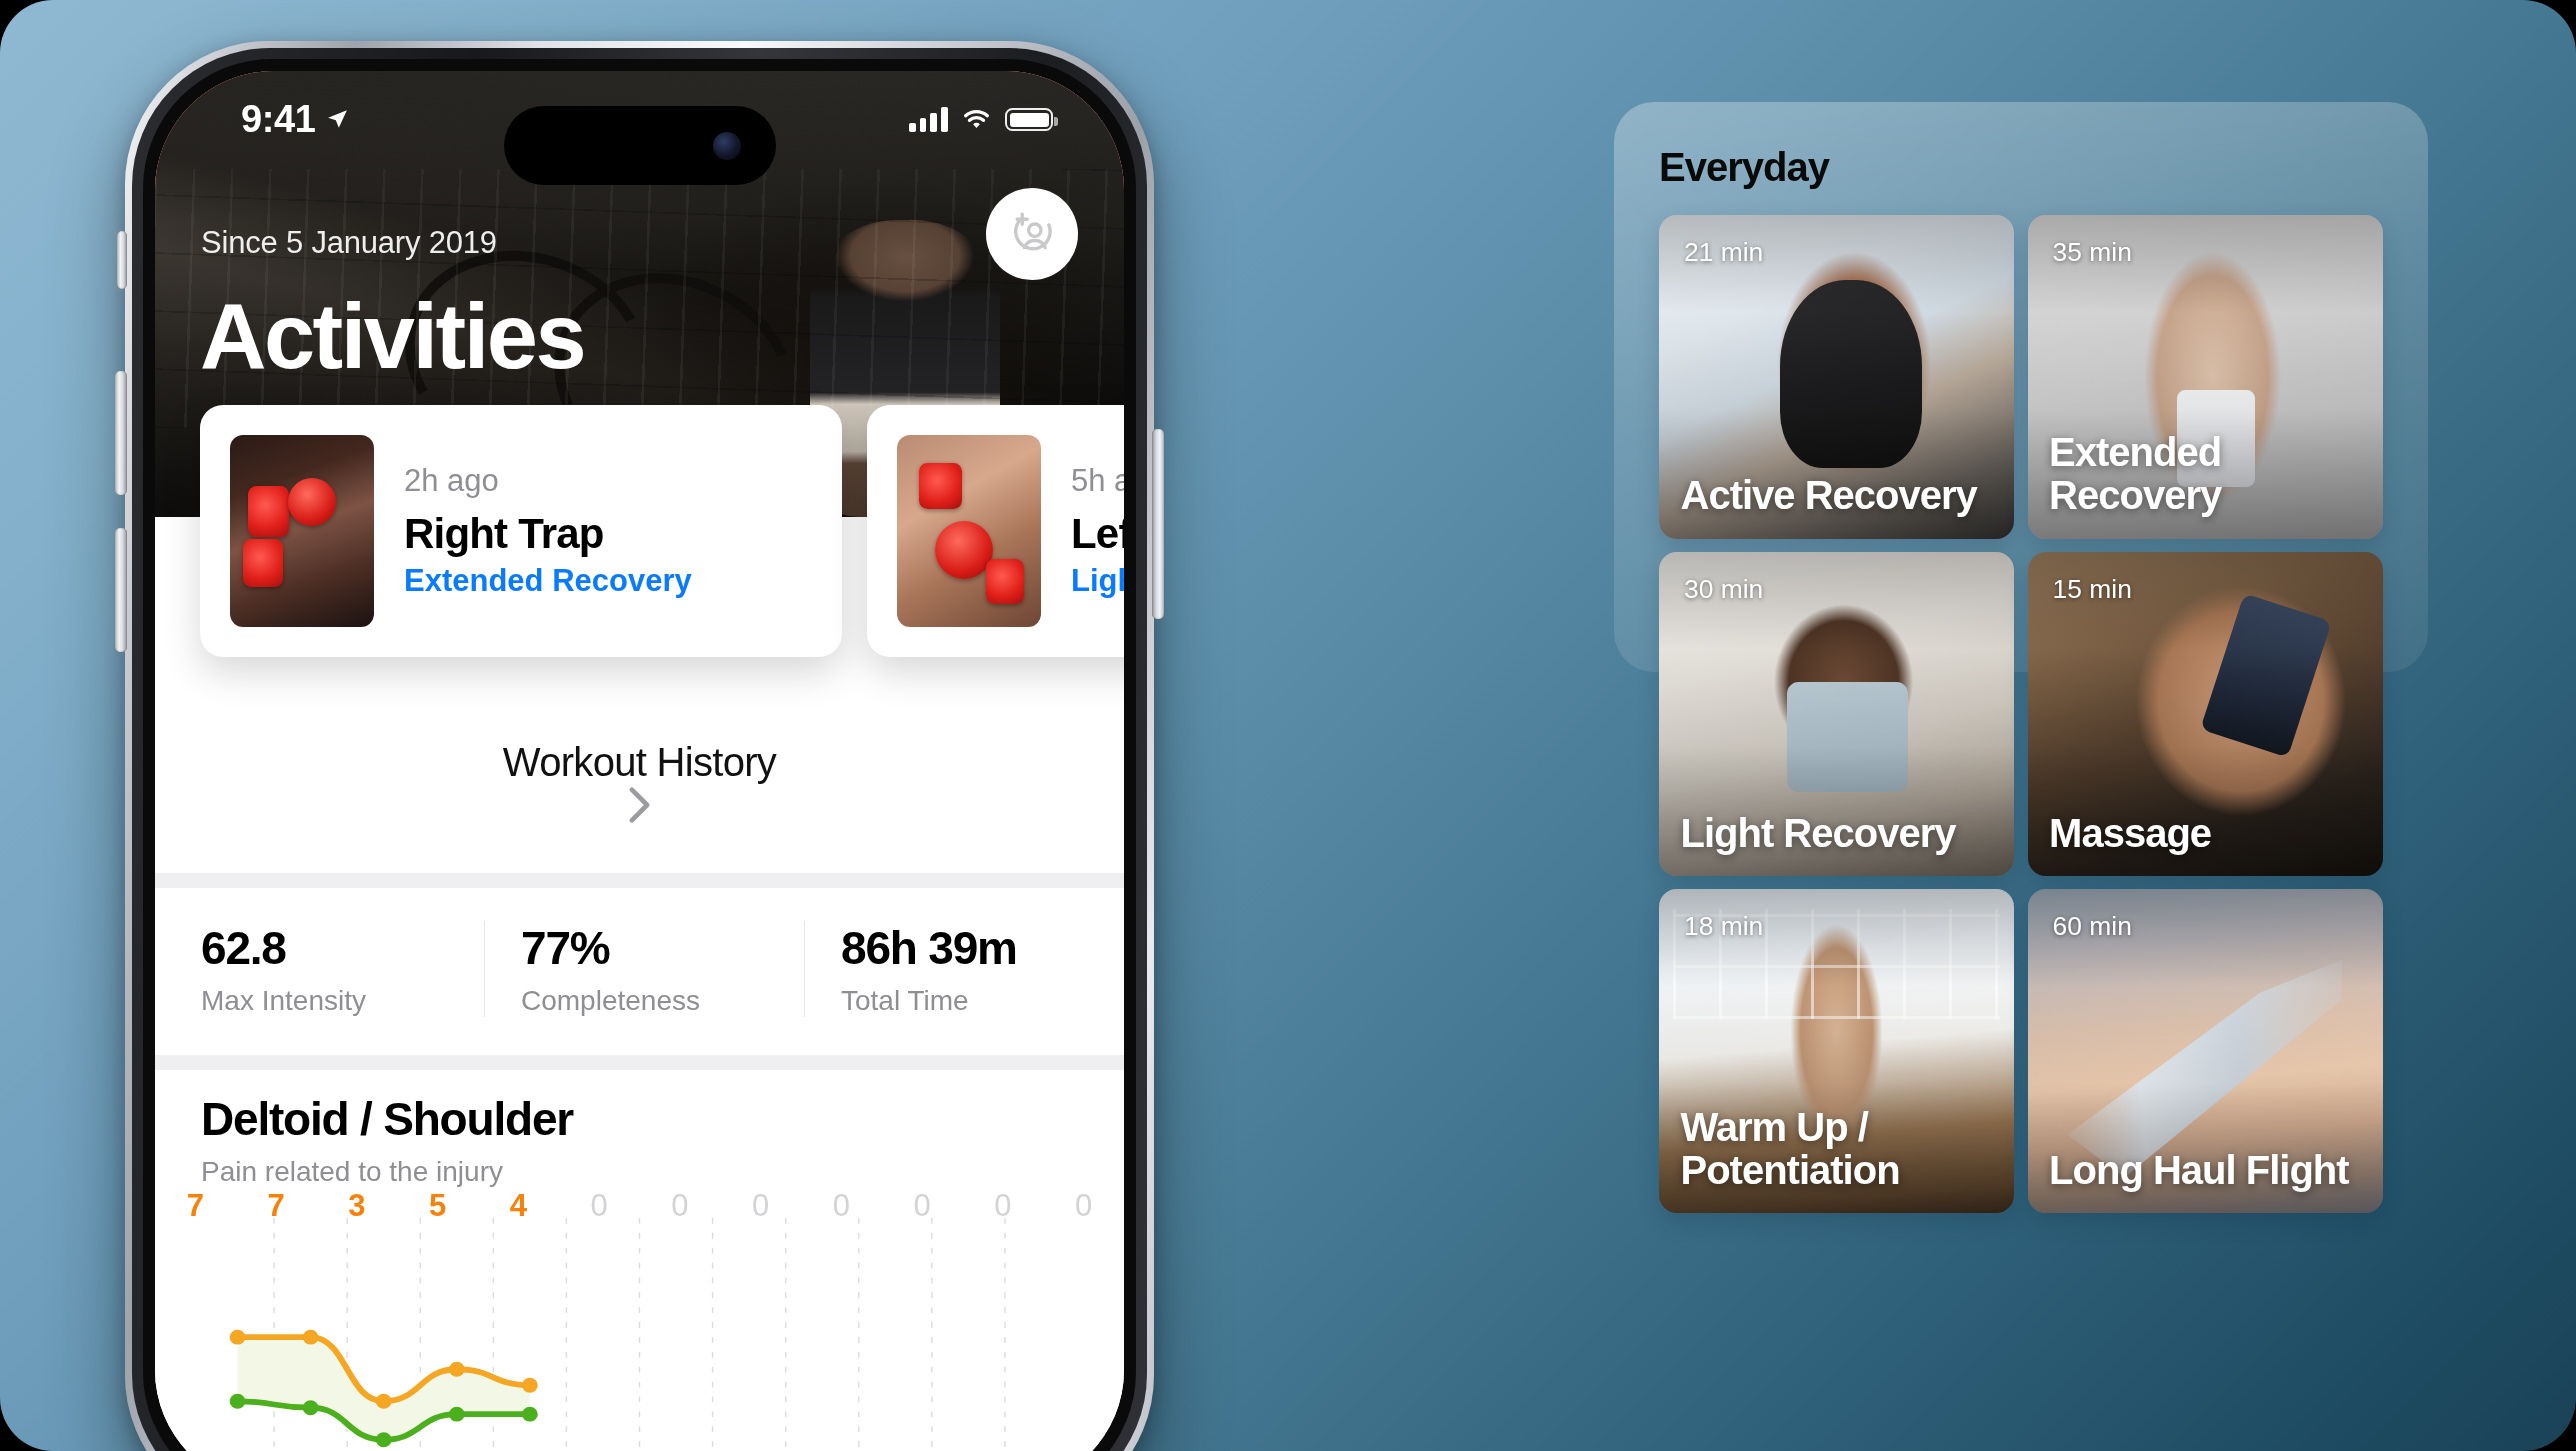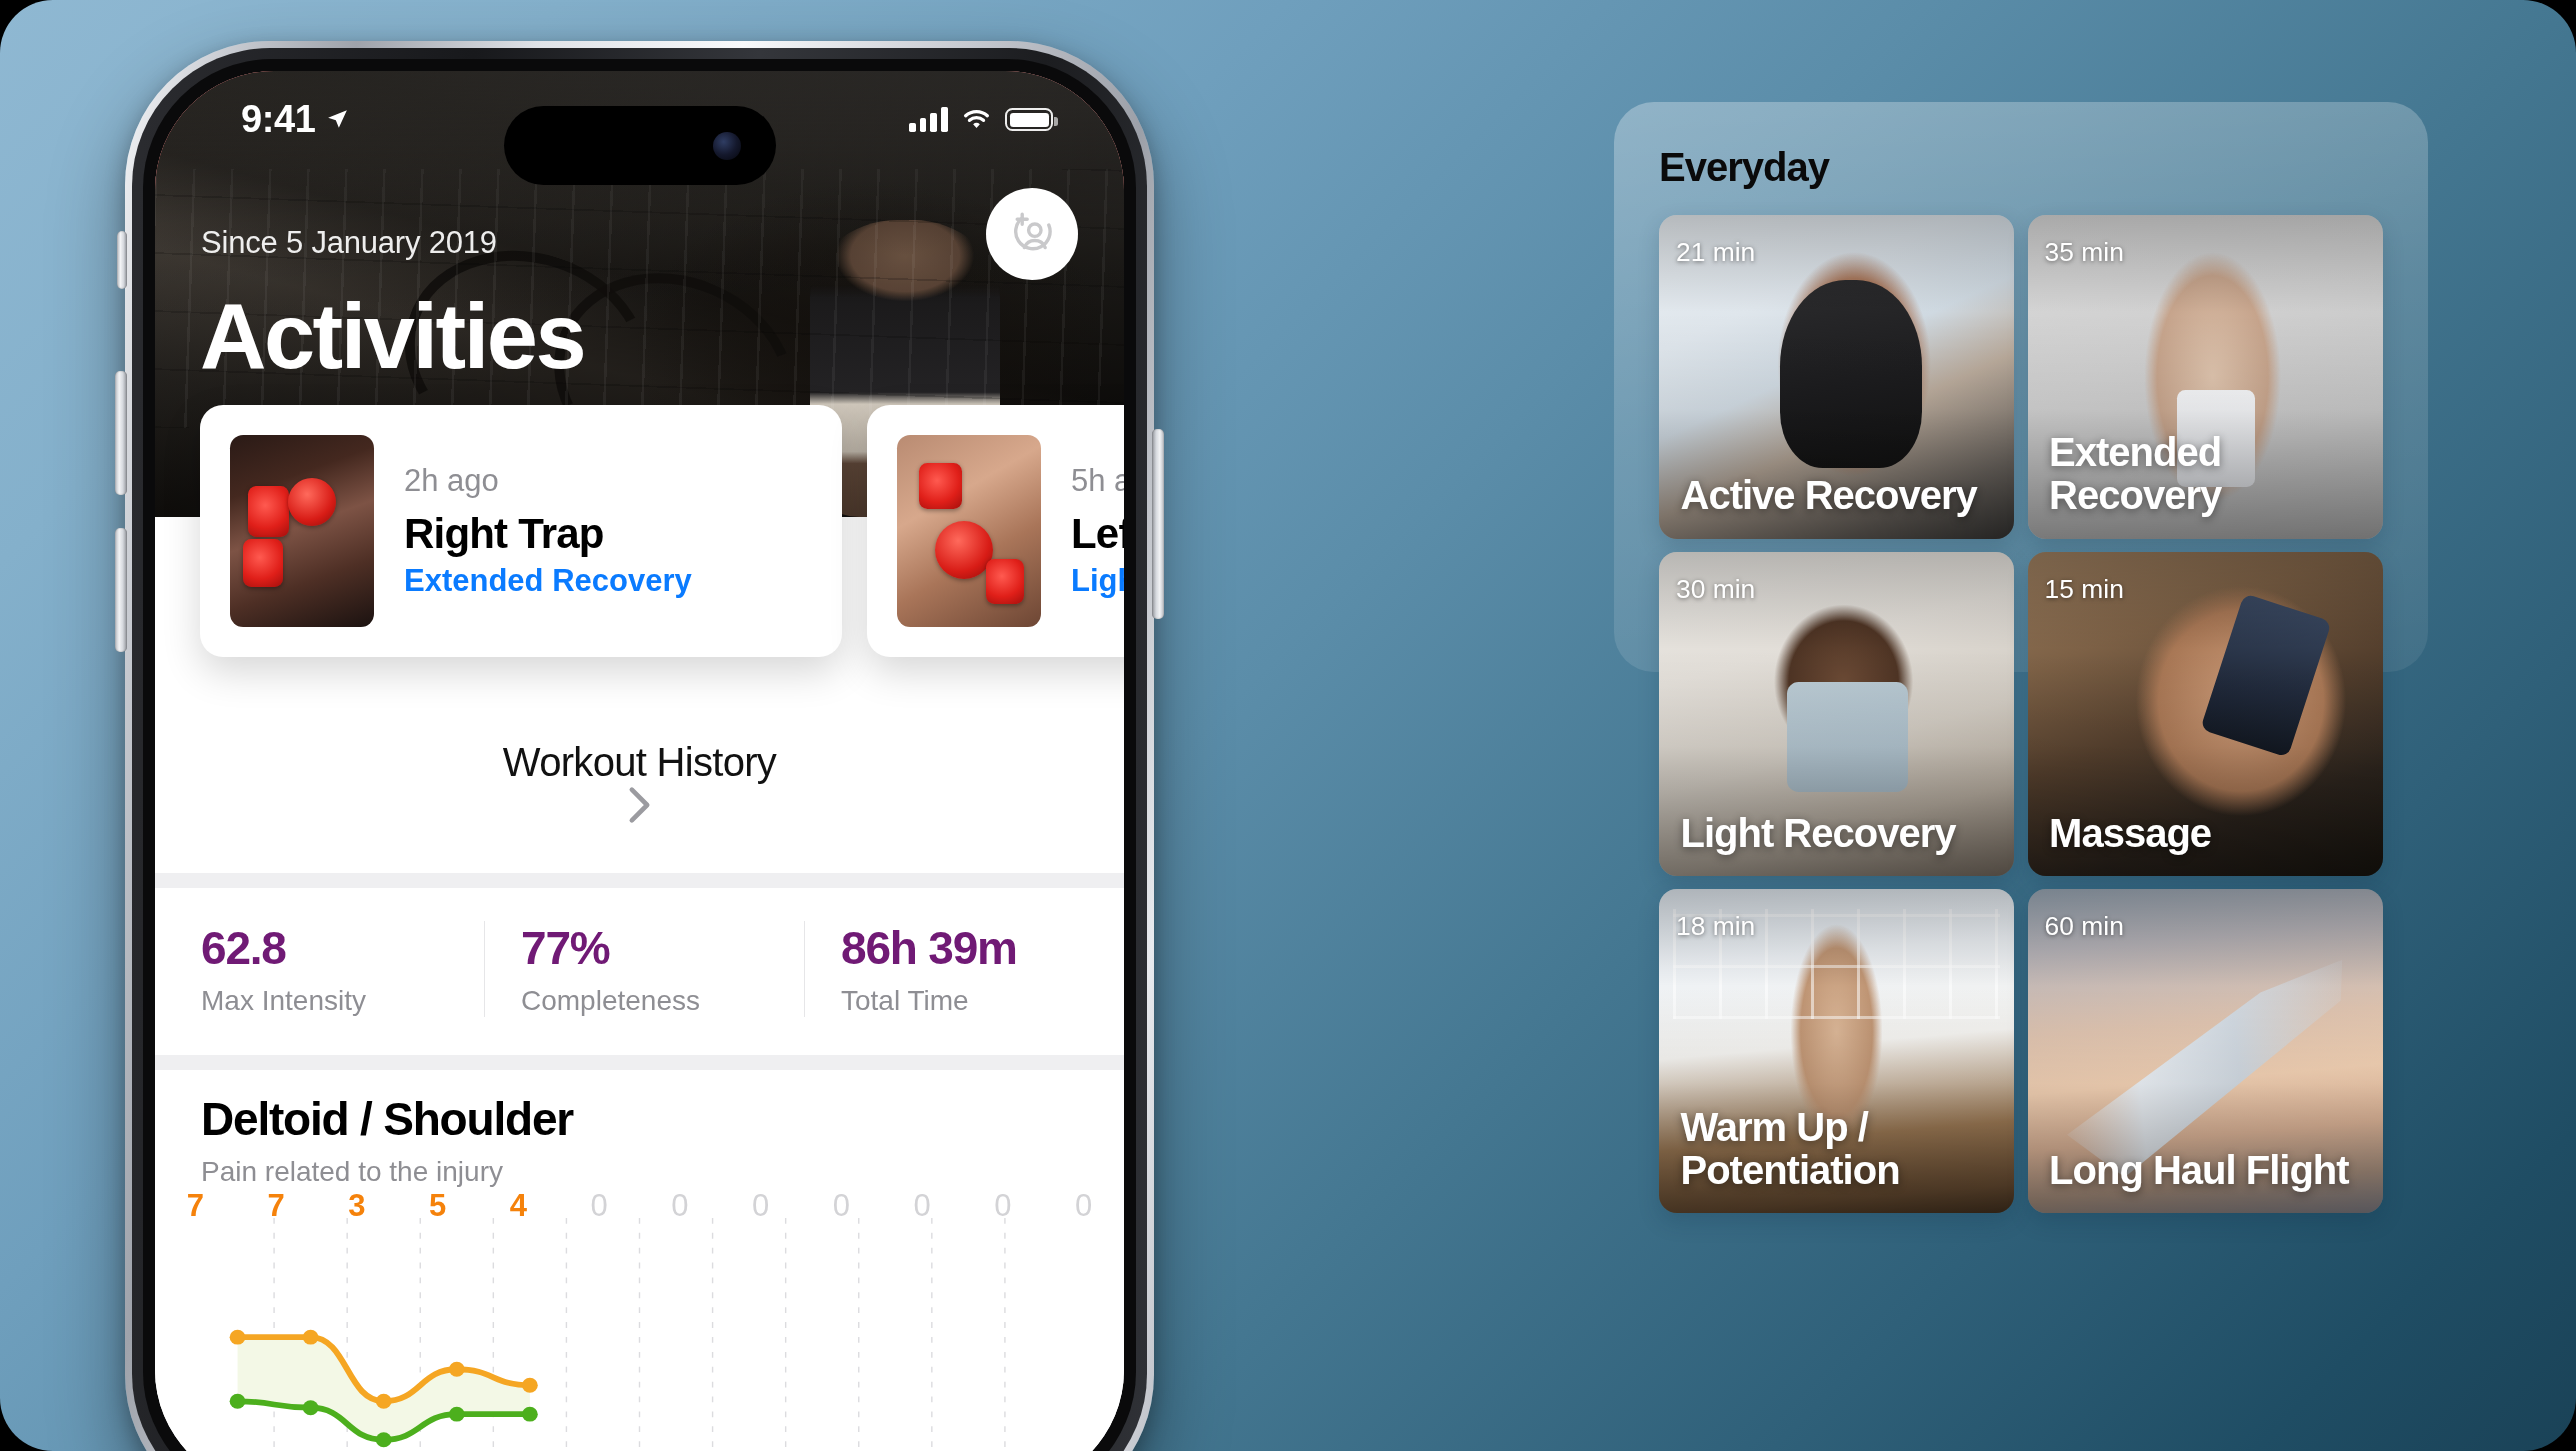--- a/index.html
+++ b/index.html
@@ -215,21 +215,21 @@
 
   .divider{ height:15px; background:#efeff1; }
 
   .stats{ display:flex; padding:33px 0 38px 0; }
   .stat{
     flex:1 1 0; padding:0 36px;
     border-right:1.7px solid #e6e6e8;
   }
   .stat:first-child{ padding-left:46px; }
   .stat:last-child{ border-right:0; }
-  .stat .v{ font-size:46px; font-weight:800; color:#701a75; letter-spacing:-1.2px; margin-bottom:10px; }
+  .stat .v{ font-size:46px; font-weight:800; color:#000000; letter-spacing:-1.2px; margin-bottom:10px; }
   .stat .l{ font-size:28px; color:#8e8e93; }
 
   .section-head{ padding:22px 46px 0 46px; }
   .section-head h2{ font-size:46px; font-weight:800; color:#000; letter-spacing:-1.2px; }
   .section-head p{ font-size:28px; color:#8e8e93; margin-top:10px; }
 
   
   .chart-wrap{ position:relative; padding:25px 46px 0 46px; }
   .chart{ position:relative; height:248px; }
   .chart svg{ display:block; width:100%; height:100%; overflow:visible; }
@@ -267,21 +267,21 @@
     border-radius:18px;
     overflow:hidden;
     box-shadow:0 8.3px 21.5px rgba(12,40,60,.18);
   }
   .tile .img{ position:absolute; inset:0; }
   .tile .veil{
     position:absolute; inset:0;
     background:linear-gradient(180deg, rgba(0,0,0,.22) 0%, rgba(0,0,0,0) 30%, rgba(0,0,0,.05) 60%, rgba(0,0,0,.38) 100%);
   }
   .tile .dur{
-    position:absolute; left:17px; top:21.5px;
+    position:absolute; left:25px; top:21.5px;
     color:#fff; font-size:26.4px; font-weight:500;
     text-shadow:0 0.8px 4.1px rgba(0,0,0,.5);
   }
   .tile .ttl{
     position:absolute; left:21.5px; bottom:21.5px; right:16.5px;
     color:#fff; font-size:40px; font-weight:800; line-height:1.08; letter-spacing:-1px;
     text-shadow:0 1.7px 8.3px rgba(0,0,0,.45);
   }
   
   .img-active{

